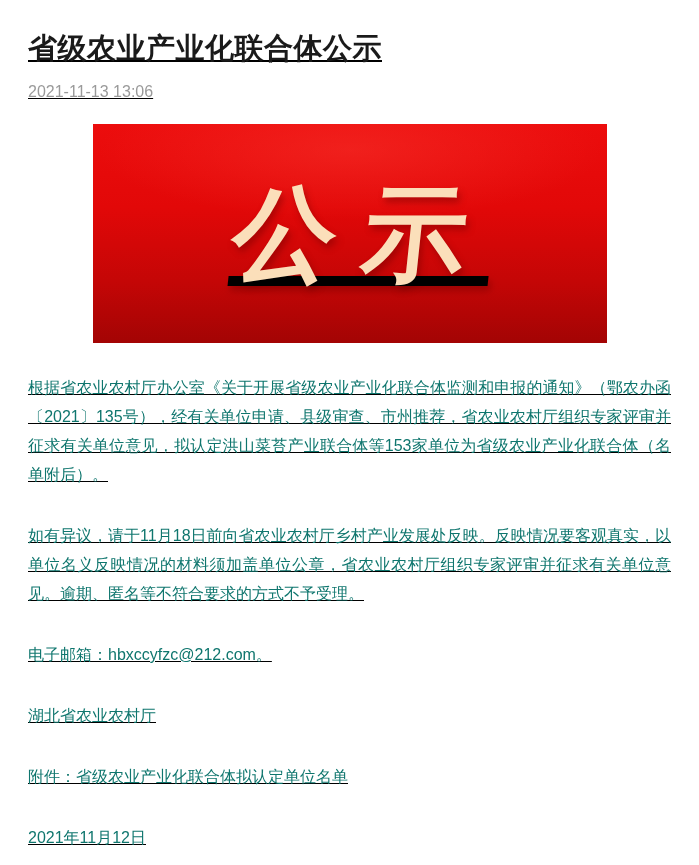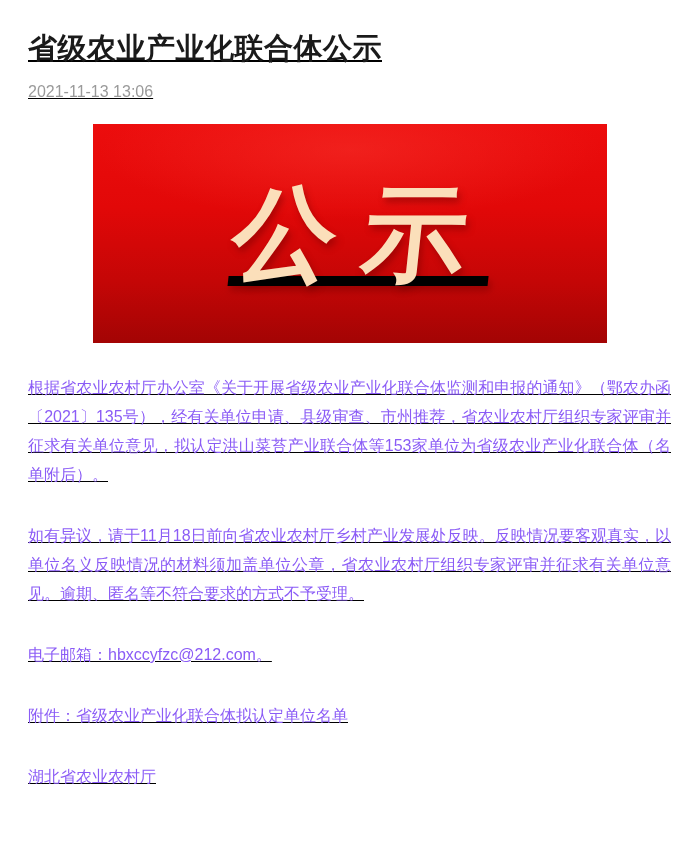--- a/index.html
+++ b/index.html
@@ -49,21 +49,21 @@
     color: #fbdfba;
     letter-spacing: 26px;
     padding-left: 26px; 
     transform: skewX(-6deg);
     text-shadow: 3px 5px 7px rgba(110, 0, 0, 0.45);
     white-space: nowrap;
   }
   .body-para {
     font-size: 16px;
     line-height: 29px;
-    color: #8b5cf6;
+    color: #0f766e;
     margin: 0 0 32px 0;
     text-align: justify;
     word-break: break-all;
   }
 </style>
 </head>
 <body>
 
 <div class="article">
 
@@ -74,18 +74,19 @@
   <div class="banner">
     <span class="banner-text">公示</span>
   </div>
 
   <p class="body-para">根据省农业农村厅办公室《关于开展省级农业产业化联合体监测和申报的通知》（鄂农办函〔2021〕135号），经有关单位申请、县级审查、市州推荐，省农业农村厅组织专家评审并征求有关单位意见，拟认定洪山菜苔产业联合体等153家单位为省级农业产业化联合体（名单附后）。</p>
 
   <p class="body-para">如有异议，请于11月18日前向省农业农村厅乡村产业发展处反映。反映情况要客观真实，以单位名义反映情况的材料须加盖单位公章，省农业农村厅组织专家评审并征求有关单位意见。逾期、匿名等不符合要求的方式不予受理。</p>
 
   <p class="body-para">电子邮箱：hbxccyfzc@212.com。</p>
 
+  <p class="body-para">湖北省农业农村厅</p>
+
   <p class="body-para">附件：省级农业产业化联合体拟认定单位名单</p>
 
-  <p class="body-para">湖北省农业农村厅</p>
-
+  <p class="body-para">2021年11月12日</p>
 
 </div>
 
 </body></html>

